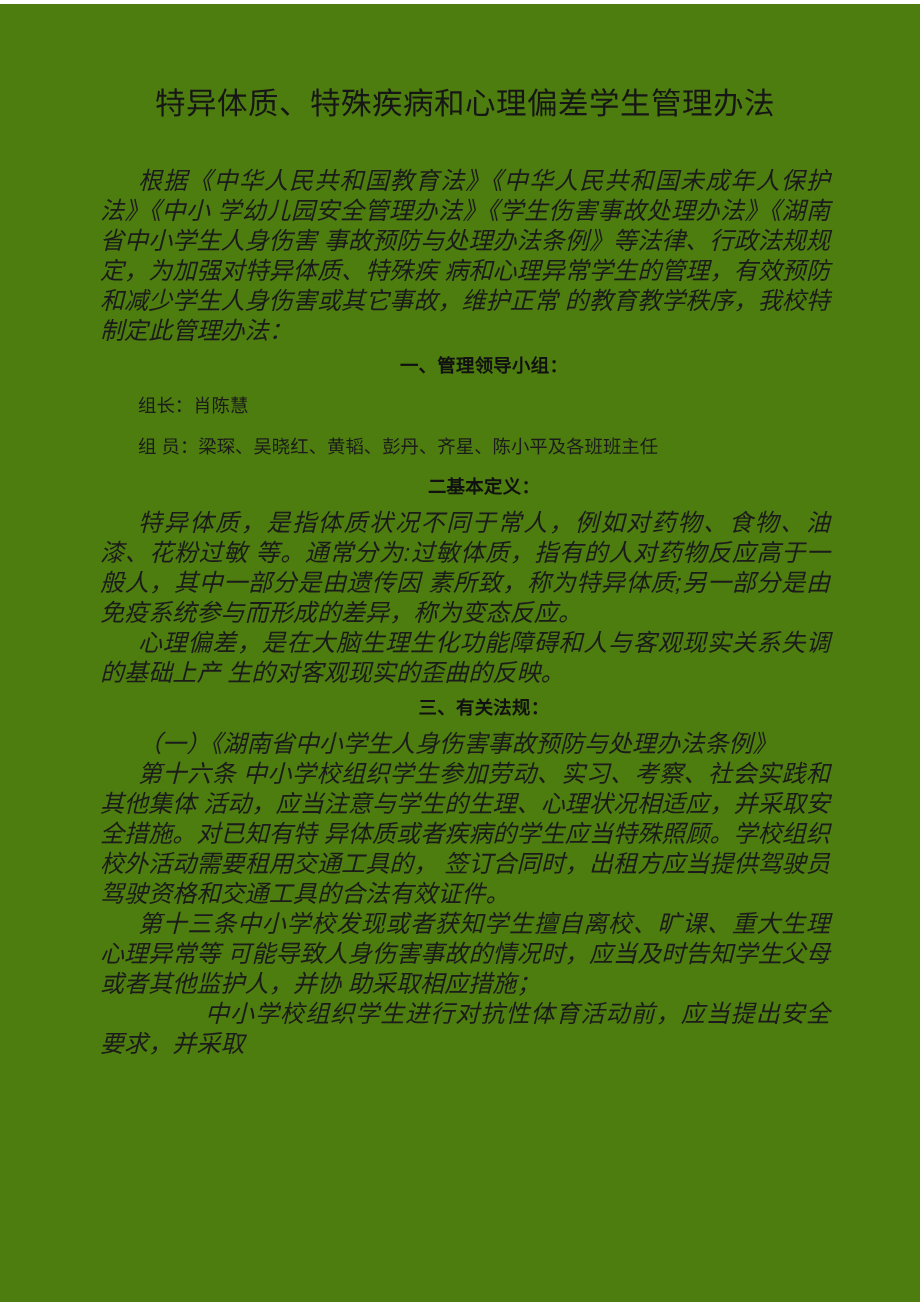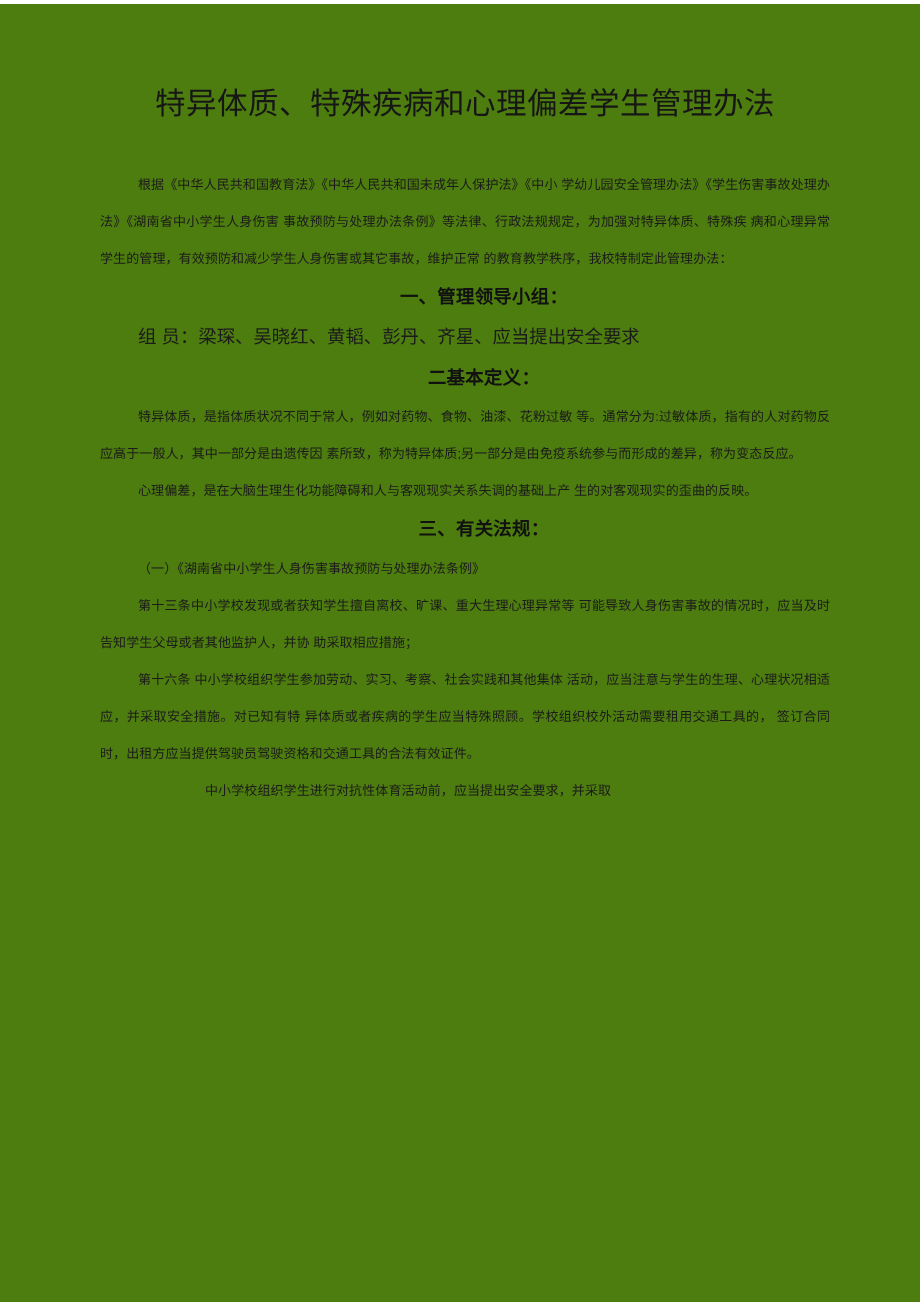--- a/index.html
+++ b/index.html
@@ -36,27 +36,28 @@
     line-height: 1.2;
     text-align: center;
     letter-spacing: 0.5px;
     color: #161616;
     margin: 0;
     padding-top: 82px;
     white-space: nowrap;
   }
   
   .para {
-    font-size: 13px;
-    line-height: 37px;
+    font-size: 24px;
+    line-height: 30px;
     text-align: justify;
     text-justify: inter-ideograph;
     margin: 0;
     color: #1b1b1b;
     letter-spacing: 0.1px;
+    font-style: italic;
   }
   .para.indent2 {
     text-indent: 38px;
   }
   .heading {
     font-size: 18.4px;
     line-height: 40.6px;
     font-weight: 700;
     margin: 0;
     text-indent: 38px;
@@ -86,31 +87,32 @@
   <div class="content">
 
     <h1 class="doc-title">特异体质、特殊疾病和心理偏差学生管理办法</h1>
 
     <div class="block-body">
       <p class="para indent2">根据《中华人民共和国教育法》《中华人民共和国未成年人保护法》《中小 学幼儿园安全管理办法》《学生伤害事故处理办法》《湖南省中小学生人身伤害 事故预防与处理办法条例》等法律、行政法规规定，为加强对特异体质、特殊疾 病和心理异常学生的管理，有效预防和减少学生人身伤害或其它事故，维护正常 的教育教学秩序，我校特制定此管理办法：</p>
     </div>
 
     <div>
       <p class="heading">一、管理领导小组：</p>
-      <p class="member-line">组 员：梁琛、吴晓红、黄韬、彭丹、齐星、应当提出安全要求</p>
+      <p class="member-line">组长：肖陈慧</p>
+      <p class="member-line">组 员：梁琛、吴晓红、黄韬、彭丹、齐星、陈小平及各班班主任</p>
     </div>
 
     <div>
       <p class="heading">二基本定义：</p>
       <p class="para indent2">特异体质，是指体质状况不同于常人，例如对药物、食物、油漆、花粉过敏 等。通常分为:过敏体质，指有的人对药物反应高于一般人，其中一部分是由遗传因  素所致，称为特异体质;另一部分是由免疫系统参与而形成的差异，称为变态反应。</p>
       <p class="para indent2">心理偏差，是在大脑生理生化功能障碍和人与客观现实关系失调的基础上产 生的对客观现实的歪曲的反映。</p>
     </div>
 
     <div>
       <p class="heading">三、有关法规：</p>
       <p class="para indent2">（一）《湖南省中小学生人身伤害事故预防与处理办法条例》</p>
+      <p class="para indent2">第十六条 中小学校组织学生参加劳动、实习、考察、社会实践和其他集体 活动，应当注意与学生的生理、心理状况相适应，并采取安全措施。对已知有特 异体质或者疾病的学生应当特殊照顾。学校组织校外活动需要租用交通工具的， 签订合同时，出租方应当提供驾驶员驾驶资格和交通工具的合法有效证件。</p>
       <p class="para indent2">第十三条中小学校发现或者获知学生擅自离校、旷课、重大生理心理异常等 可能导致人身伤害事故的情况时，应当及时告知学生父母或者其他监护人，并协 助采取相应措施；</p>
-      <p class="para indent2">第十六条 中小学校组织学生参加劳动、实习、考察、社会实践和其他集体 活动，应当注意与学生的生理、心理状况相适应，并采取安全措施。对已知有特 异体质或者疾病的学生应当特殊照顾。学校组织校外活动需要租用交通工具的， 签订合同时，出租方应当提供驾驶员驾驶资格和交通工具的合法有效证件。</p>
       <p class="para deep-indent">中小学校组织学生进行对抗性体育活动前，应当提出安全要求，并采取</p>
     </div>
 
   </div>
 </div>
 
 </body></html>

